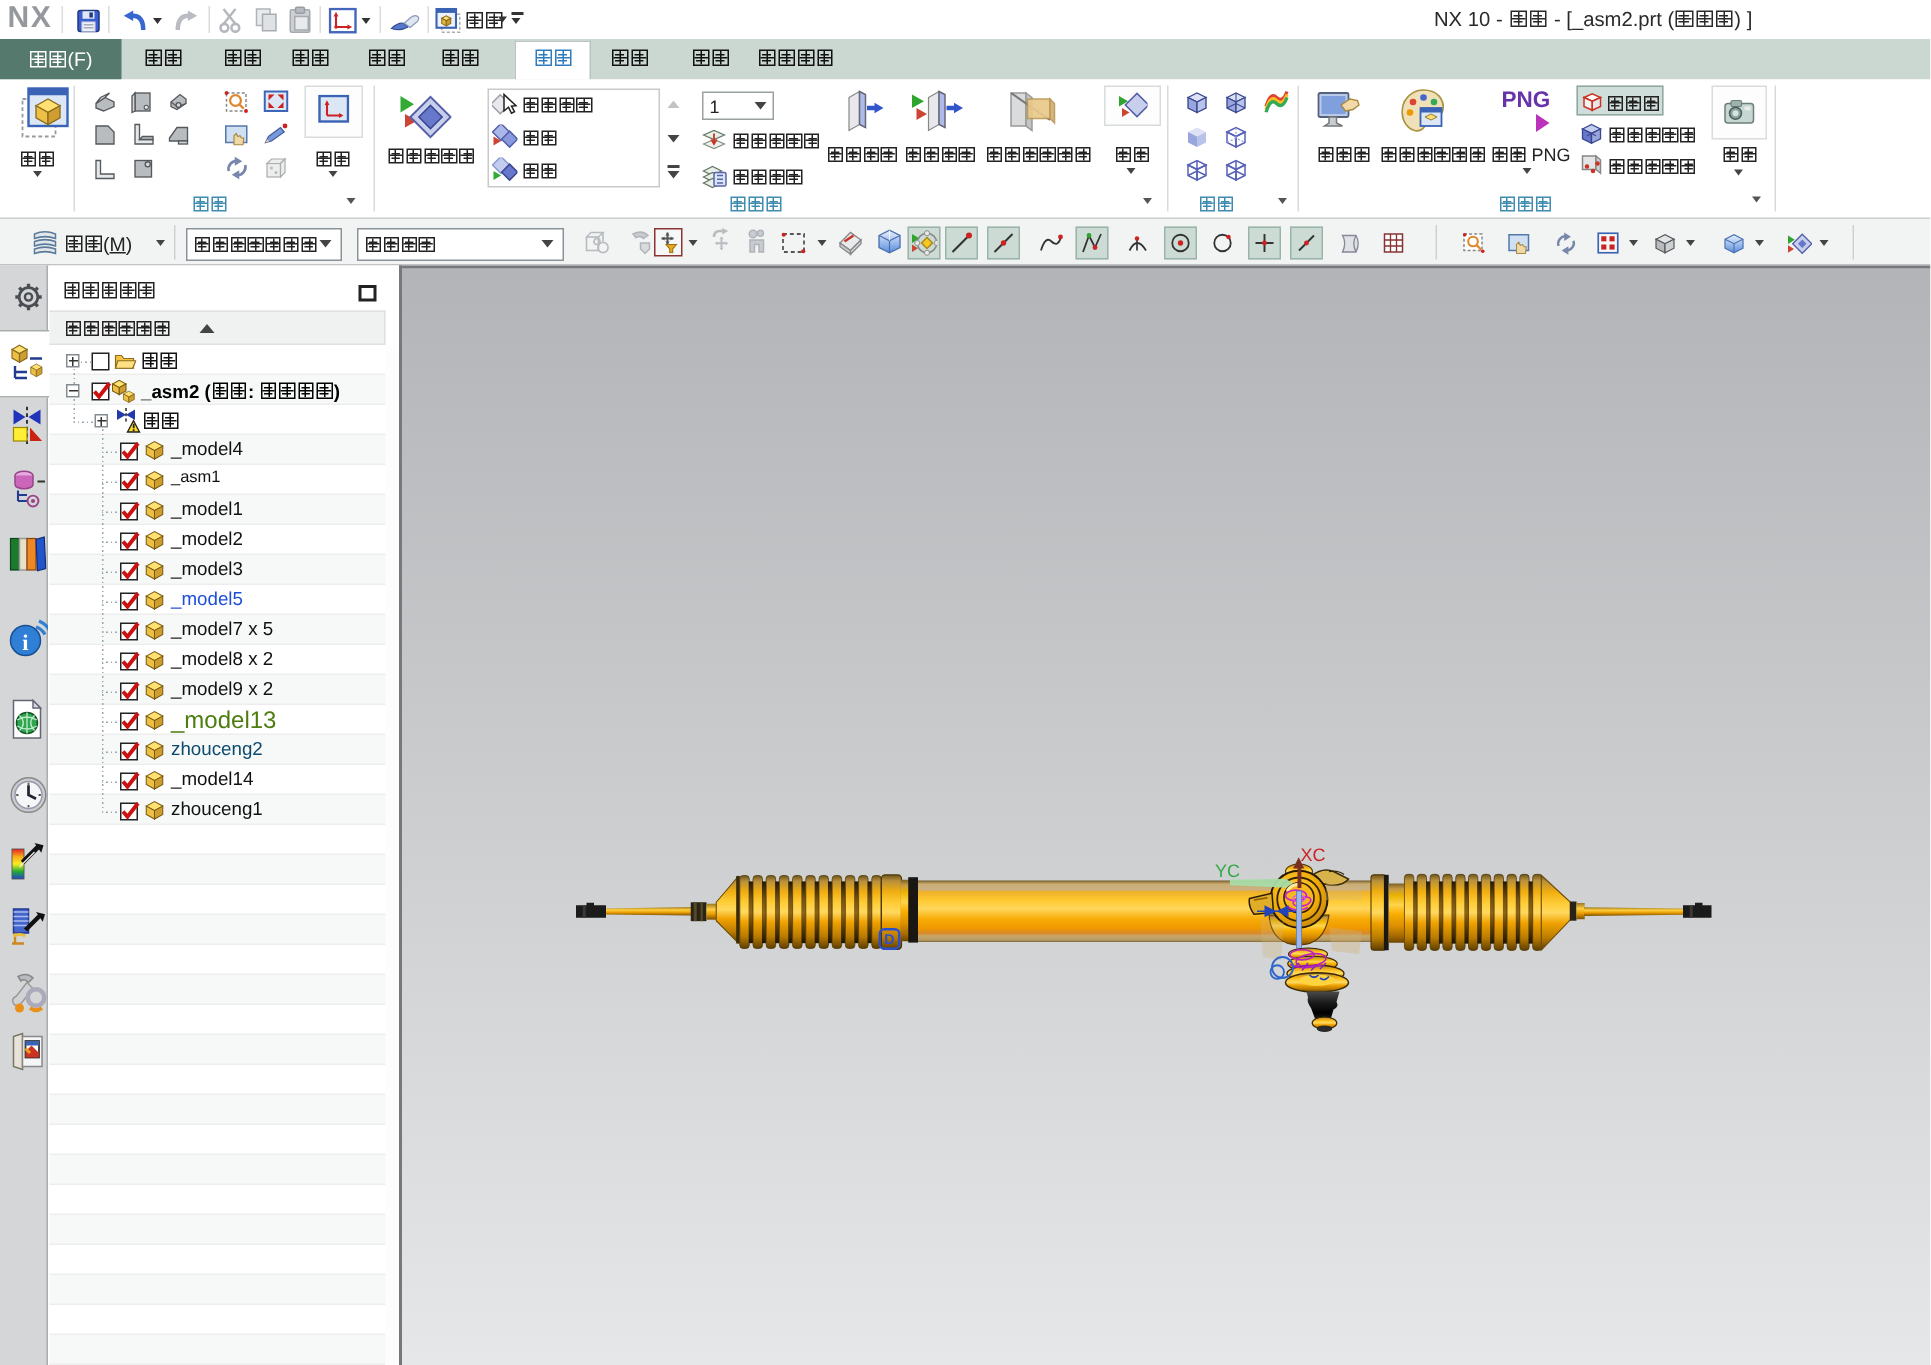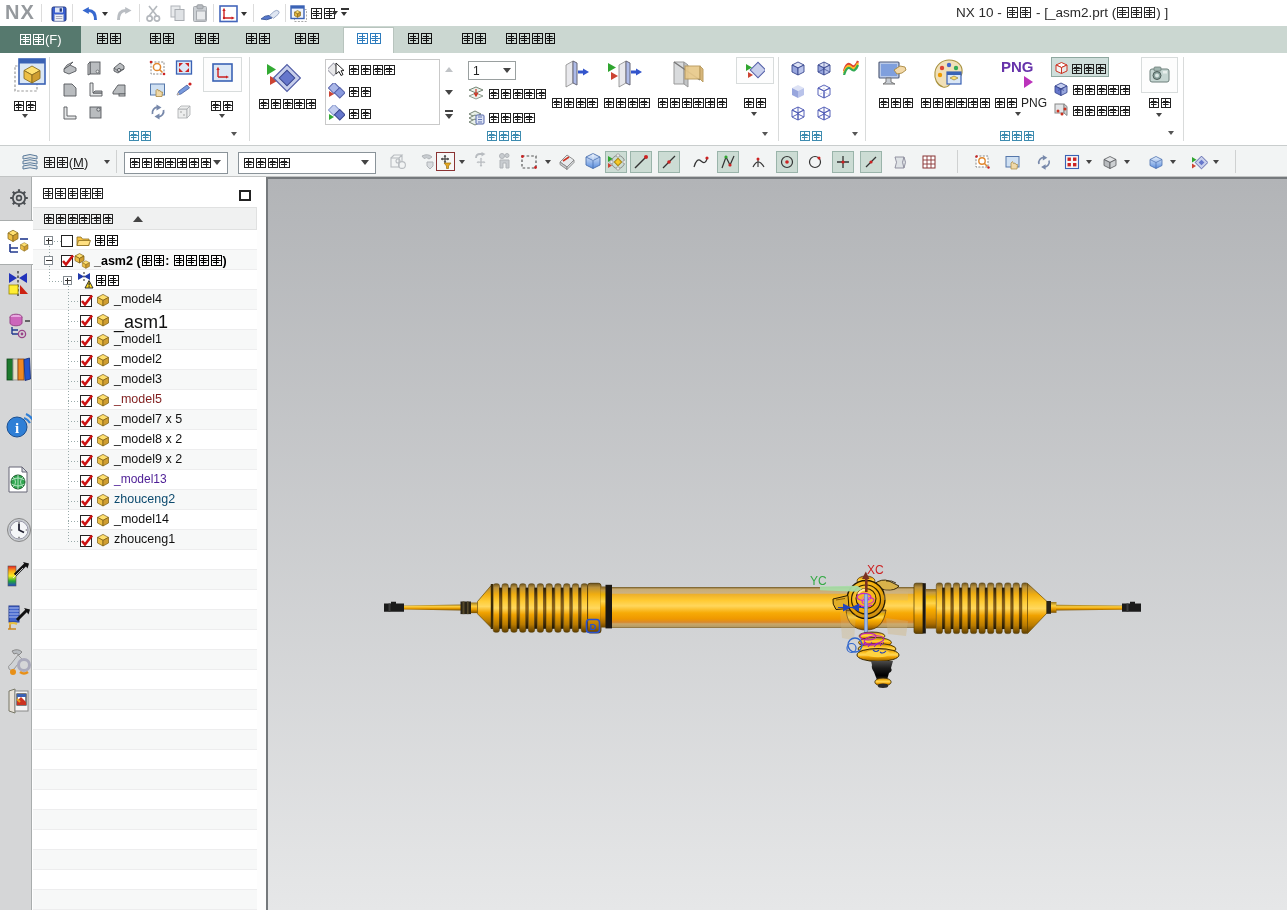--- a/index.html
+++ b/index.html
@@ -983,21 +983,21 @@
 <svg class="a" style="left:79px;top:313px" width="16" height="16">
     <path d="M3,8 L6,11.5 L13,2.5" fill="none" stroke="#cc1111" stroke-width="2.6"></path>
   </svg>
 <svg class="a" style="left:96px;top:313px" width="14" height="14" viewBox="0 0 14 14">
     <g stroke="#7a5c10" stroke-width=".7">
       <path d="M1.5,4.4 L7,1.4 L12.5,4.4 L7,7.4 Z" fill="#ffe070"></path>
       <path d="M1.5,4.4 L7,7.4 L7,13 L1.5,10 Z" fill="#edbf45"></path>
       <path d="M12.5,4.4 L7,7.4 L7,13 L12.5,10 Z" fill="#cf9d30"></path>
     </g>
   </svg>
-<div class="a" style="left:114px;top:312px;font-size:18px;color:#111;white-space:nowrap">_asm1</div>
+<div class="a" style="left:114px;top:312px;font-size:11px;color:#111;white-space:nowrap">_asm1</div>
 <div class="a" style="left:68px;top:340.5px;width:12px;height:1px;background:repeating-linear-gradient(90deg,#9aa 0,#9aa 1px,transparent 1px,transparent 3px)"></div>
 <div class="a" style="left:80px;top:335px;width:12px;height:12px;border:1.6px solid #222;background:#fff"></div>
 <svg class="a" style="left:79px;top:333px" width="16" height="16">
     <path d="M3,8 L6,11.5 L13,2.5" fill="none" stroke="#cc1111" stroke-width="2.6"></path>
   </svg>
 <svg class="a" style="left:96px;top:333px" width="14" height="14" viewBox="0 0 14 14">
     <g stroke="#7a5c10" stroke-width=".7">
       <path d="M1.5,4.4 L7,1.4 L12.5,4.4 L7,7.4 Z" fill="#ffe070"></path>
       <path d="M1.5,4.4 L7,7.4 L7,13 L1.5,10 Z" fill="#edbf45"></path>
       <path d="M12.5,4.4 L7,7.4 L7,13 L12.5,10 Z" fill="#cf9d30"></path>
@@ -1035,21 +1035,21 @@
 <svg class="a" style="left:79px;top:393px" width="16" height="16">
     <path d="M3,8 L6,11.5 L13,2.5" fill="none" stroke="#cc1111" stroke-width="2.6"></path>
   </svg>
 <svg class="a" style="left:96px;top:393px" width="14" height="14" viewBox="0 0 14 14">
     <g stroke="#7a5c10" stroke-width=".7">
       <path d="M1.5,4.4 L7,1.4 L12.5,4.4 L7,7.4 Z" fill="#ffe070"></path>
       <path d="M1.5,4.4 L7,7.4 L7,13 L1.5,10 Z" fill="#edbf45"></path>
       <path d="M12.5,4.4 L7,7.4 L7,13 L12.5,10 Z" fill="#cf9d30"></path>
     </g>
   </svg>
-<div class="a" style="left:114px;top:392px;font-size:12.5px;color:#7f1d1d;white-space:nowrap">_model5</div>
+<div class="a" style="left:114px;top:392px;font-size:12.5px;color:#1d4ed8;white-space:nowrap">_model5</div>
 <div class="a" style="left:68px;top:420.5px;width:12px;height:1px;background:repeating-linear-gradient(90deg,#9aa 0,#9aa 1px,transparent 1px,transparent 3px)"></div>
 <div class="a" style="left:80px;top:415px;width:12px;height:12px;border:1.6px solid #222;background:#fff"></div>
 <svg class="a" style="left:79px;top:413px" width="16" height="16">
     <path d="M3,8 L6,11.5 L13,2.5" fill="none" stroke="#cc1111" stroke-width="2.6"></path>
   </svg>
 <svg class="a" style="left:96px;top:413px" width="14" height="14" viewBox="0 0 14 14">
     <g stroke="#7a5c10" stroke-width=".7">
       <path d="M1.5,4.4 L7,1.4 L12.5,4.4 L7,7.4 Z" fill="#ffe070"></path>
       <path d="M1.5,4.4 L7,7.4 L7,13 L1.5,10 Z" fill="#edbf45"></path>
       <path d="M12.5,4.4 L7,7.4 L7,13 L12.5,10 Z" fill="#cf9d30"></path>
@@ -1087,21 +1087,21 @@
 <svg class="a" style="left:79px;top:473px" width="16" height="16">
     <path d="M3,8 L6,11.5 L13,2.5" fill="none" stroke="#cc1111" stroke-width="2.6"></path>
   </svg>
 <svg class="a" style="left:96px;top:473px" width="14" height="14" viewBox="0 0 14 14">
     <g stroke="#7a5c10" stroke-width=".7">
       <path d="M1.5,4.4 L7,1.4 L12.5,4.4 L7,7.4 Z" fill="#ffe070"></path>
       <path d="M1.5,4.4 L7,7.4 L7,13 L1.5,10 Z" fill="#edbf45"></path>
       <path d="M12.5,4.4 L7,7.4 L7,13 L12.5,10 Z" fill="#cf9d30"></path>
     </g>
   </svg>
-<div class="a" style="left:114px;top:472px;font-size:12px;color:#4c1d95;white-space:nowrap">_model13</div>
+<div class="a" style="left:114px;top:472px;font-size:16px;color:#4d7c0f;white-space:nowrap">_model13</div>
 <div class="a" style="left:68px;top:500.5px;width:12px;height:1px;background:repeating-linear-gradient(90deg,#9aa 0,#9aa 1px,transparent 1px,transparent 3px)"></div>
 <div class="a" style="left:80px;top:495px;width:12px;height:12px;border:1.6px solid #222;background:#fff"></div>
 <svg class="a" style="left:79px;top:493px" width="16" height="16">
     <path d="M3,8 L6,11.5 L13,2.5" fill="none" stroke="#cc1111" stroke-width="2.6"></path>
   </svg>
 <svg class="a" style="left:96px;top:493px" width="14" height="14" viewBox="0 0 14 14">
     <g stroke="#7a5c10" stroke-width=".7">
       <path d="M1.5,4.4 L7,1.4 L12.5,4.4 L7,7.4 Z" fill="#ffe070"></path>
       <path d="M1.5,4.4 L7,7.4 L7,13 L1.5,10 Z" fill="#edbf45"></path>
       <path d="M12.5,4.4 L7,7.4 L7,13 L12.5,10 Z" fill="#cf9d30"></path>

